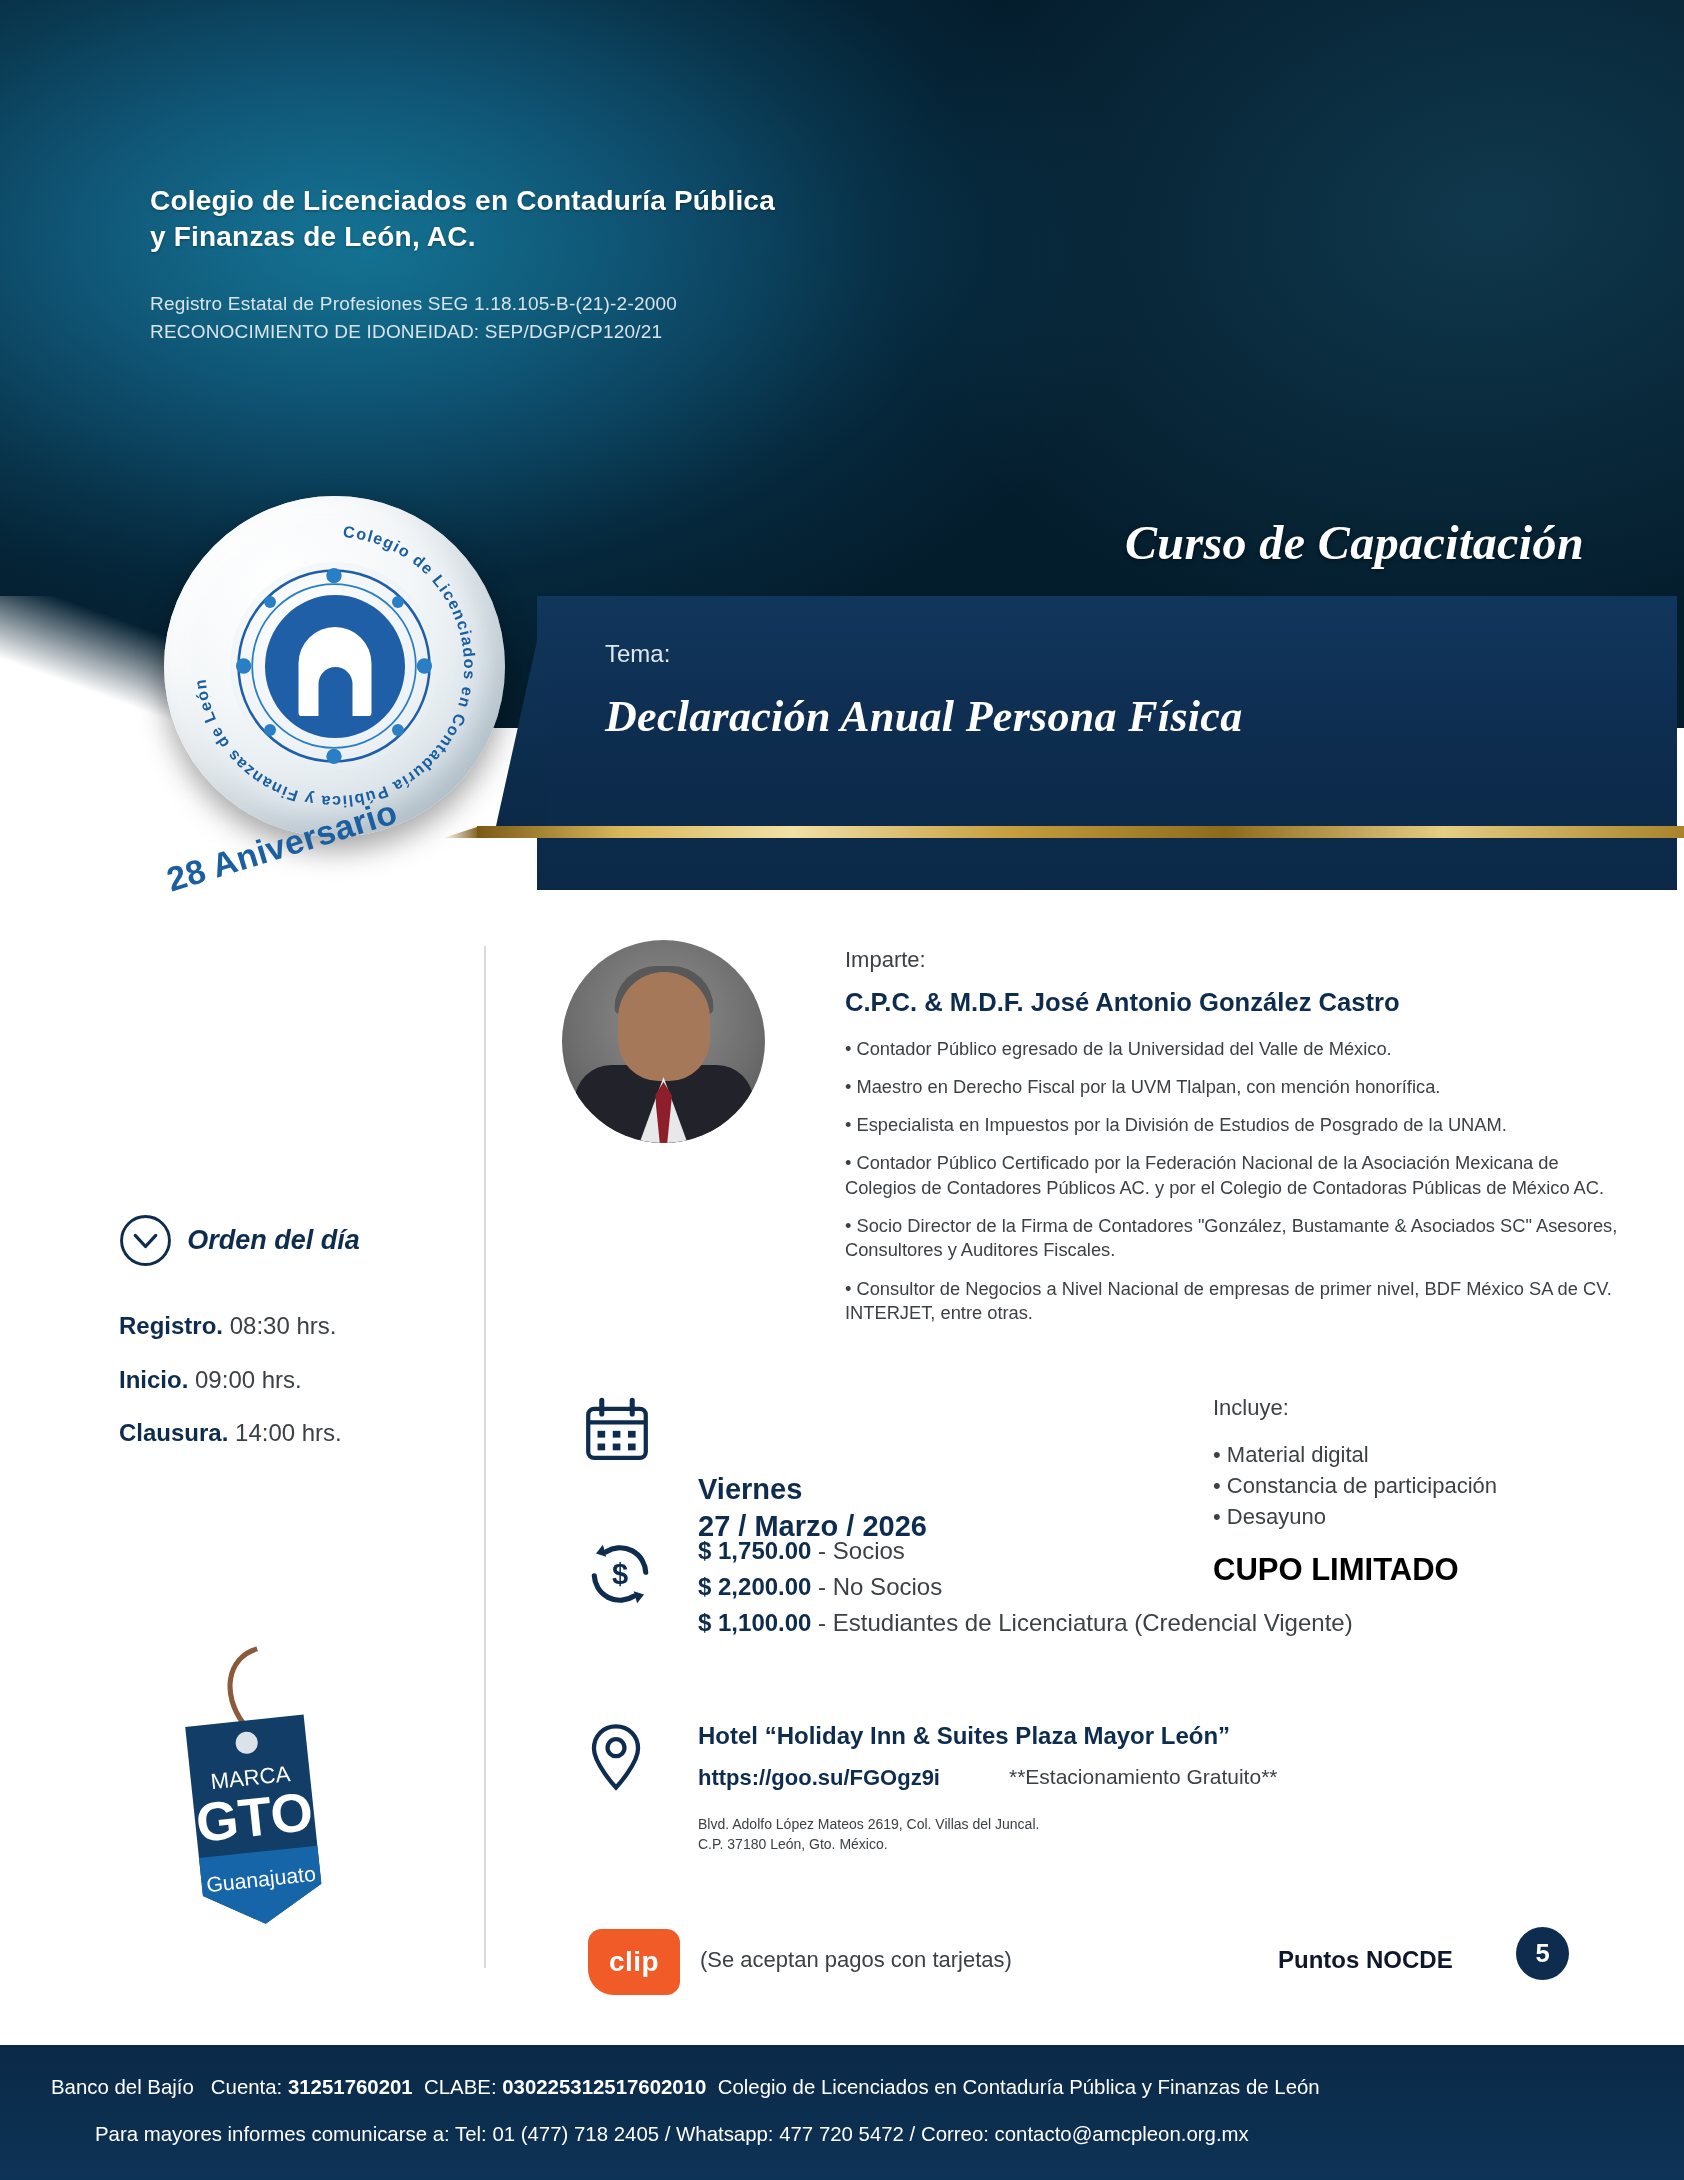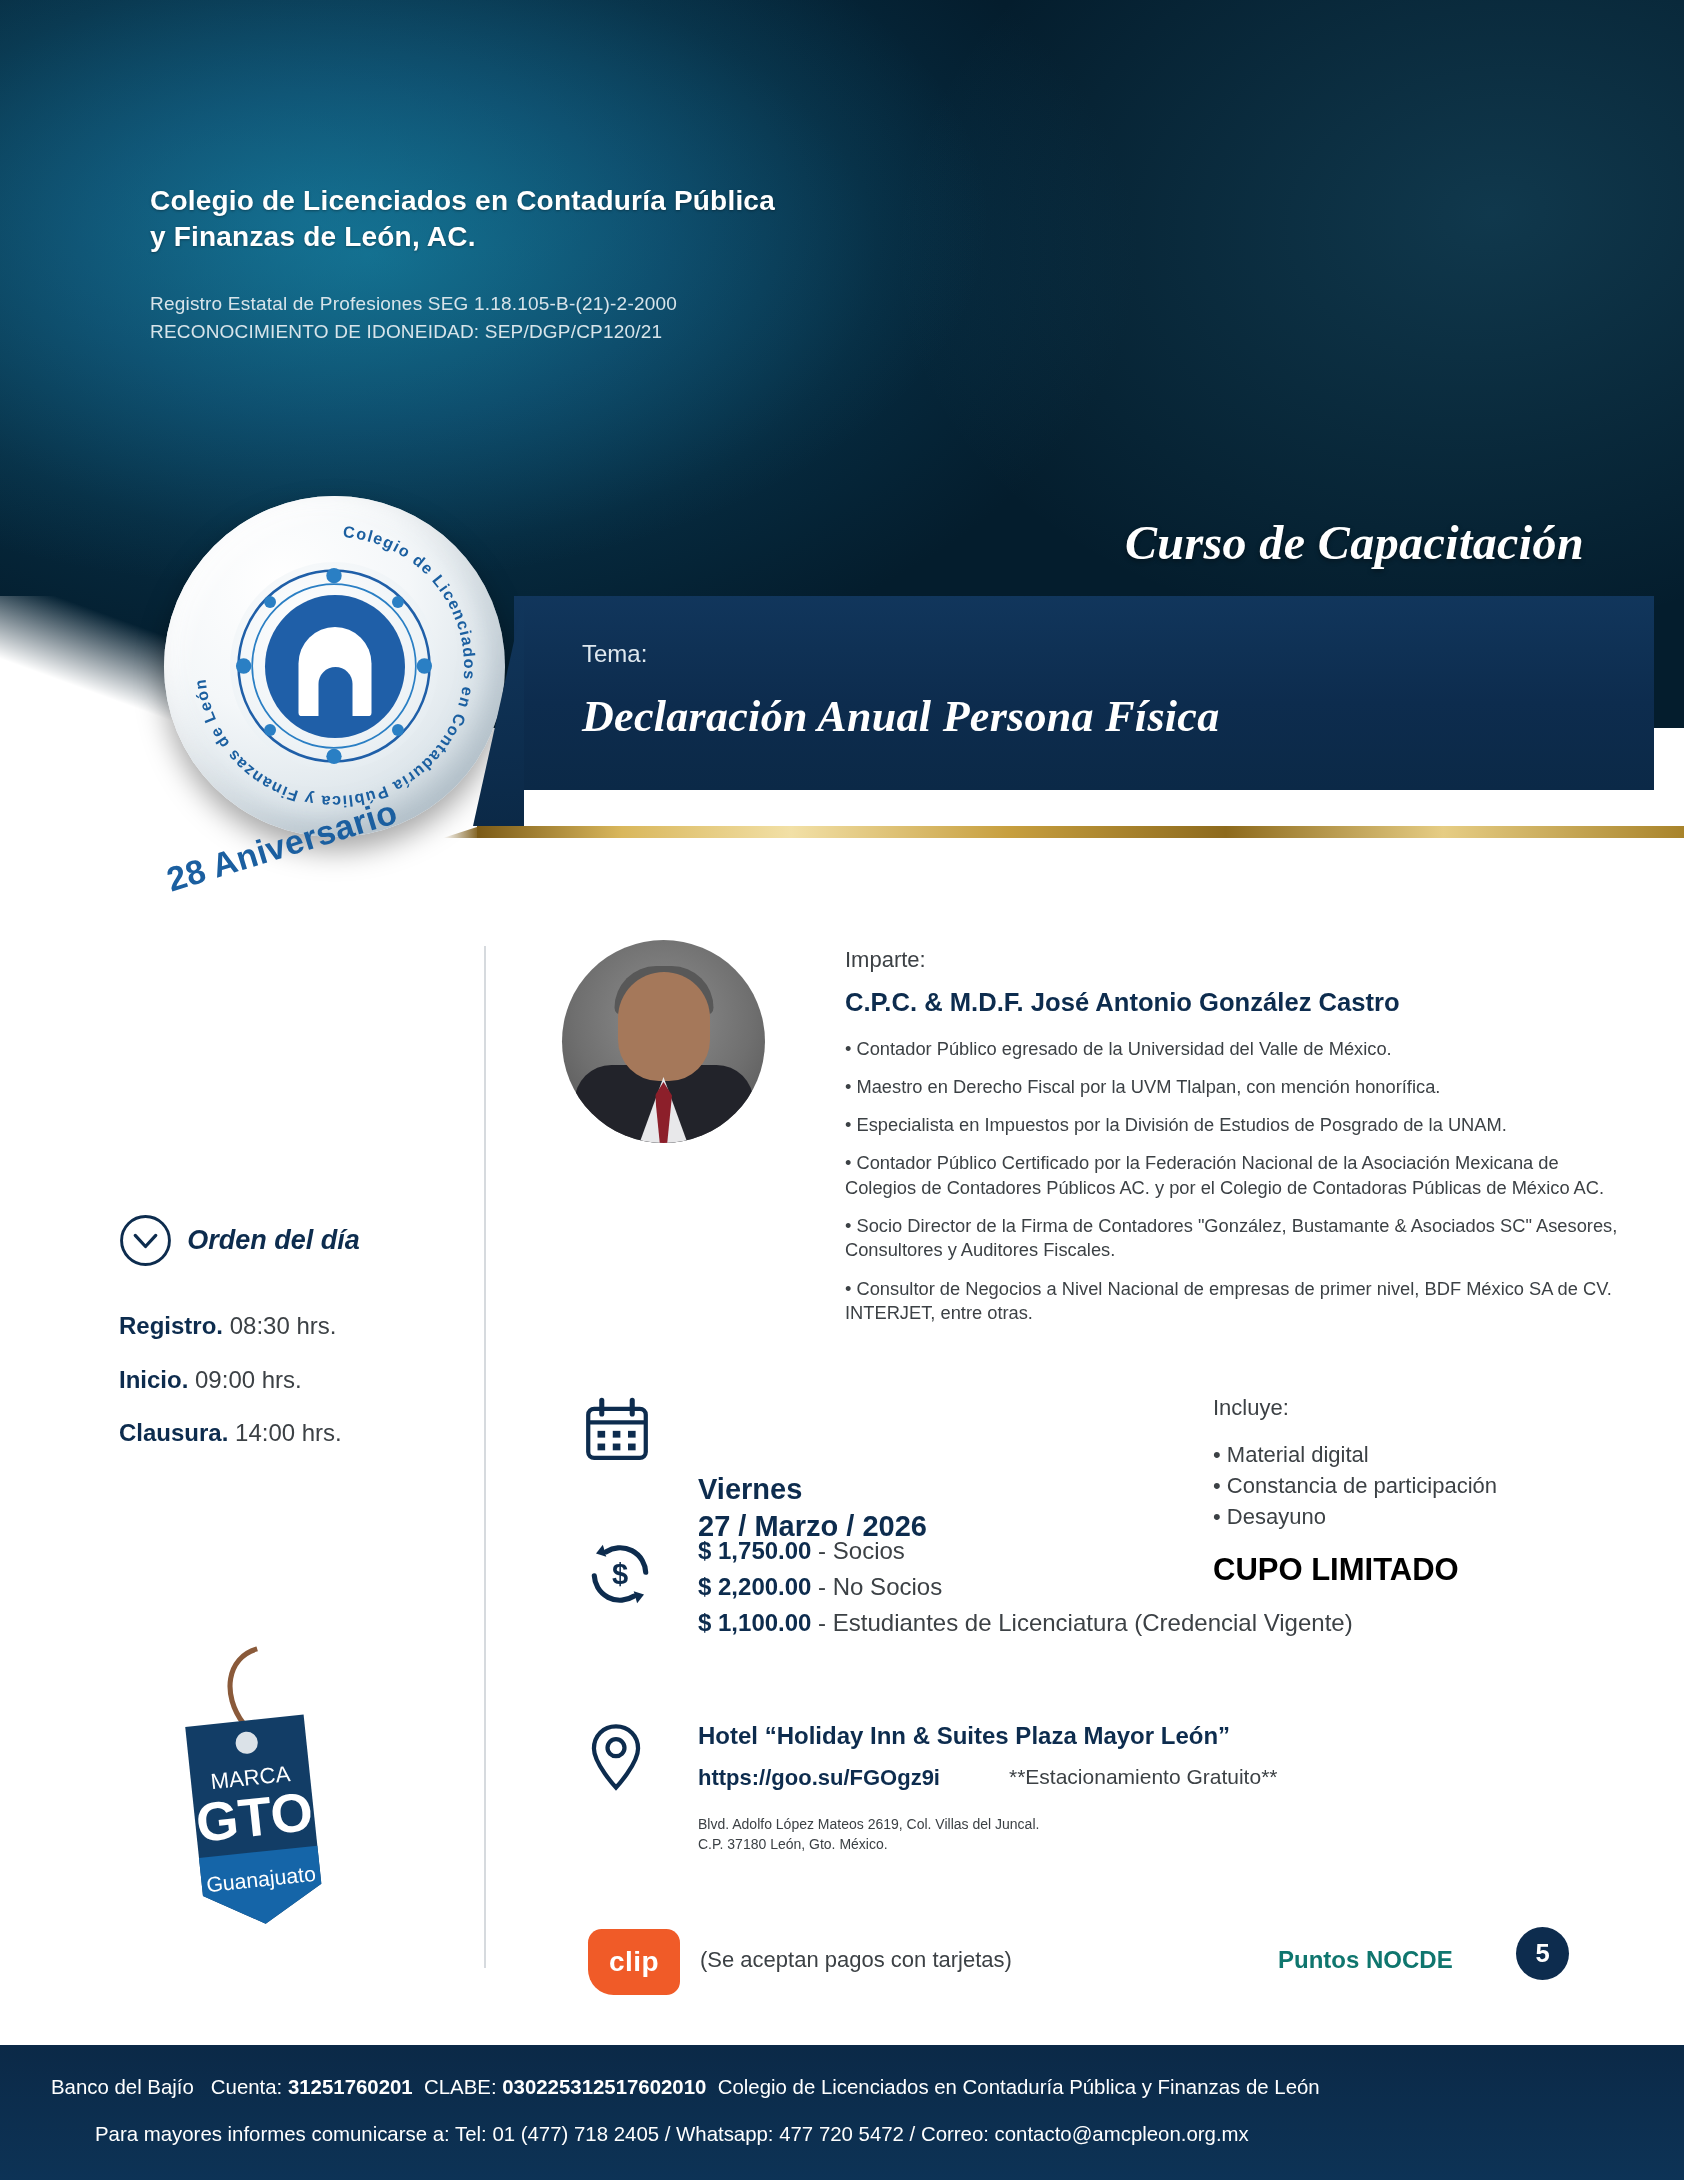--- a/index.html
+++ b/index.html
@@ -145,22 +145,22 @@
     font-family: "Liberation Serif", serif;
     font-style: italic;
     font-weight: bold;
     font-size: 48px;
     letter-spacing: 0.4px;
     text-shadow: 0 1.7px 5.1px rgba(0,0,0,.4);
     text-align: center;
   }
   .tema-panel {
     position: absolute;
-    left: 514px; top: 596px;
-    width: 1140px; height: 194px;
+    left: 537px; top: 596px;
+    width: 1140px; height: 294px;
     background: linear-gradient(180deg, #11365c 0%, #0d2c4e 55%, #0b2947 100%);
   }
   .tema-panel:before {
     content: "";
     position: absolute;
     left: -41px; top: 0;
     width: 51px; height: 230px;
     background: linear-gradient(180deg, #11365c 0%, #0b2947 100%);
     clip-path: polygon(100% 0, 100% 100%, 0 100%);
   }
@@ -290,21 +290,21 @@
   .venue-addr { position: absolute; left: 698px; top: 1814px; color: #3c4145; font-size: 14px; line-height: 1.45; }
 
   .clip-logo {
     position: absolute; left: 588px; top: 1929px;
     width: 92px; height: 66px; border-radius: 13.6px 13.6px 13.6px 25.6px;
     background: #f05b28;
     display: flex; align-items: center; justify-content: center;
   }
   .clip-logo span { color: #ffffff; font-size: 28px; font-weight: bold; letter-spacing: 0.4px; }
   .cards-note { position: absolute; left: 700px; top: 1947px; color: #3c4145; font-size: 22px; }
-  .nocde { position: absolute; left: 1278px; top: 1946px; color: #0f766e; font-size: 24px; font-weight: bold; }
+  .nocde { position: absolute; left: 1278px; top: 1946px; color: #0f172a; font-size: 24px; font-weight: bold; }
   .nocde-badge {
     position: absolute; left: 1516px; top: 1927px;
     width: 53px; height: 53px; border-radius: 50%;
     background: #0d2c4e; color: #fff;
     display: flex; align-items: center; justify-content: center;
     font-size: 25.6px; font-weight: bold;
   }
 
   
   .gto-tag { position: absolute; left: 145px; top: 1635px; width: 221px; height: 298px; }

